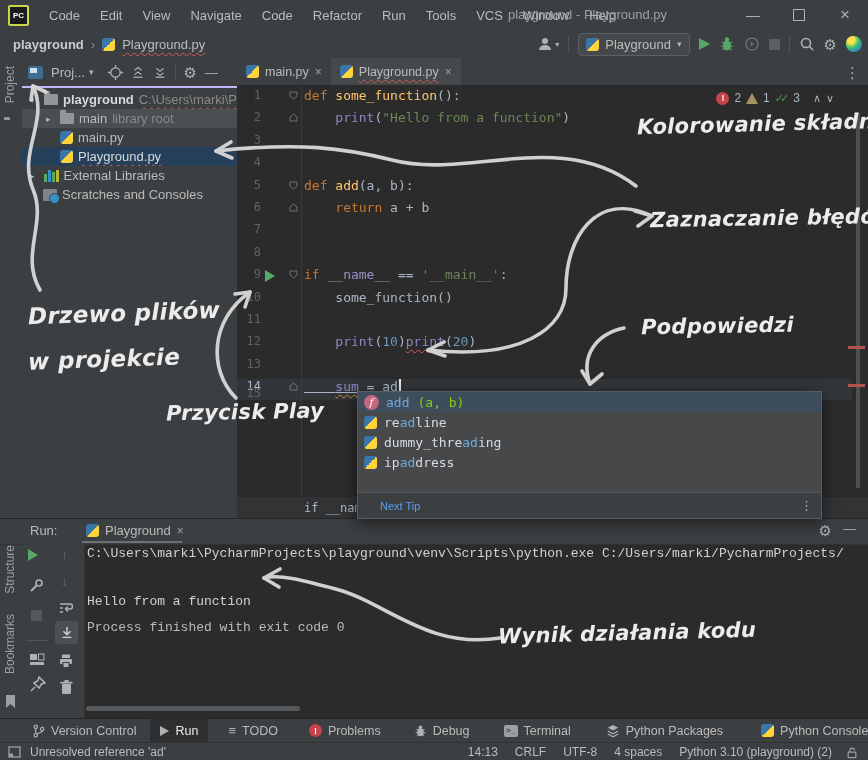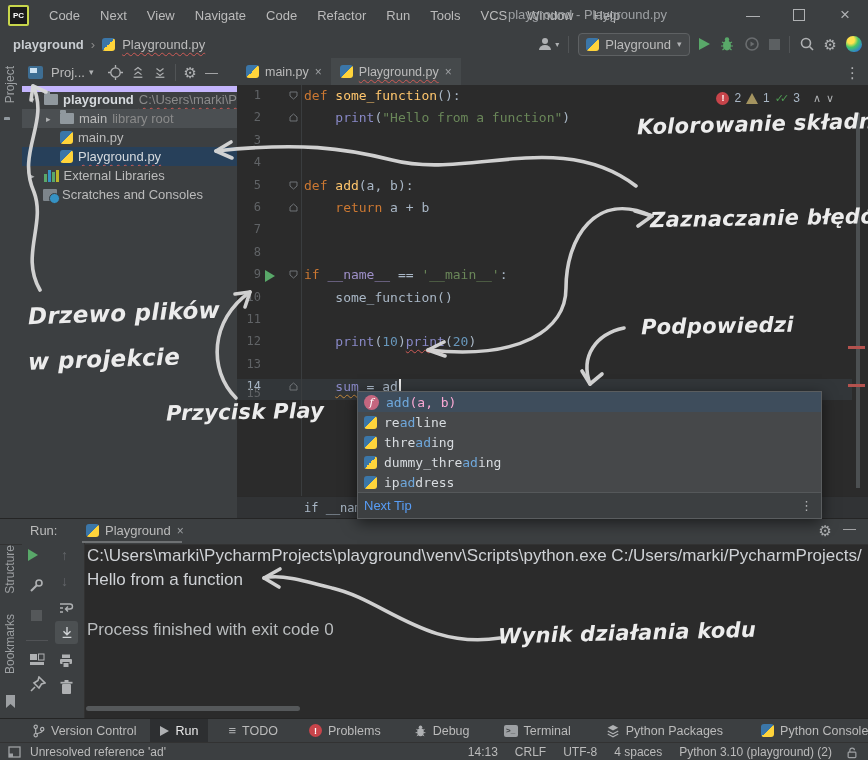--- a/index.html
+++ b/index.html
@@ -36,21 +36,21 @@
   .wavy-red{text-decoration:underline wavy #CF5B56 1px;text-underline-offset:3px;}
   .wavy-grn{text-decoration:underline wavy #4E9A52 1px;text-underline-offset:3px;}
   .wavy-org{text-decoration:underline wavy #C78A3C 1px;text-underline-offset:3px;}
 
   
   .lstrip{position:absolute;left:0;top:58px;width:22px;height:660px;background:#3C3F41;border-right:1px solid #2c2c2c;}
   .vlabel{position:absolute;left:3px;color:#9DA0A3;font-size:12px;writing-mode:vertical-rl;transform:rotate(180deg);}
 
   
   .proj{position:absolute;left:22px;top:58px;width:215px;height:460px;background:#3C3F41;border-right:1px solid #282828;}
-  .projhead{height:28px;border-bottom:6px solid #c4b5fd;display:flex;align-items:center;gap:8px;padding:0 6px;}
+  .projhead{height:28px;border-bottom:2px solid #c4b5fd;display:flex;align-items:center;gap:8px;padding:0 6px;}
   .viewico{width:15px;height:13px;background:#3E6E93;border-radius:2px;position:relative;}
   .viewico::after{content:"";position:absolute;left:2px;top:2px;width:7px;height:5px;background:#cfe3f2;}
   .trow{position:absolute;left:0;width:215px;height:19px;display:flex;align-items:center;gap:5px;white-space:nowrap;overflow:hidden;}
   .trow .arr{color:#AFB1B3;font-size:9px;width:9px;flex:0 0 auto;}
   .sel-blue{background:#27405A;}
   .sel-gray{background:#4B4F52;}
   .dim{color:#8A8A8A;}
   .fldr{width:14px;height:11px;background:#90989E;border-radius:1px;position:relative;flex:0 0 auto;}
   .fldr::before{content:"";position:absolute;left:0;top:-3px;width:6px;height:3px;background:#90989E;border-radius:1px 1px 0 0;}
   .libbars{display:flex;gap:1.5px;align-items:flex-end;height:12px;flex:0 0 auto;}
@@ -86,38 +86,38 @@
   .ecrumb{position:absolute;left:0;top:411px;width:631px;height:22px;background:#313335;border-top:1px solid #2a2a2a;}
   .ecrumb span{position:absolute;left:67px;top:4px;color:#A9B7C6;font-family:"DejaVu Sans Mono",monospace;font-size:12px;}
 
   
   .popup{position:absolute;left:357px;top:391px;width:463px;height:126px;background:#46484A;border:1px solid #5A5D5F;
          box-shadow:0 4px 14px rgba(0,0,0,.55);z-index:30;}
   .prow{height:20px;display:flex;align-items:center;gap:7px;padding-left:6px;font-family:"DejaVu Sans Mono",monospace;font-size:13px;color:#D8DCе0;}
   .prow .nm-w{color:#D8DCE0;}
   .prow.sel{background:#3E4D5C;}
   .match{color:#6FA8DC;}
-  .sig{color:#f9a8d4;}
+  .sig{color:#84cc16;padding-left:8px;}
   .fico{width:15px;height:15px;border-radius:50%;background:#C4667F;color:#fff;display:flex;align-items:center;justify-content:center;
         font-family:"DejaVu Serif",serif;font-style:italic;font-size:11px;flex:0 0 auto;}
   .pfoot{position:absolute;left:0;bottom:0;width:100%;height:25px;background:#3C3F41;border-top:1px solid #55585A;display:flex;align-items:center;}
   .pfoot .hint{margin-left:8px;font-size:11px;color:#8A8D90;}
-  .pfoot .tip{margin-left:6px;font-size:13px;color:#589DF6;}
+  .pfoot .tip{margin-left:22px;font-size:11px;color:#589DF6;}
   .pfoot .pk{position:absolute;right:8px;color:#AFB1B3;font-size:13px;}
 
   
   .runhead{position:absolute;left:0;top:518px;width:868px;height:25px;background:#3C3F41;border-top:1px solid #252525;border-bottom:1px solid #323232;}
   .runlbl{position:absolute;left:30px;top:4px;color:#BBBBBB;}
   .runtab{position:absolute;left:86px;top:4px;display:flex;align-items:center;gap:6px;}
   .runtabline{position:absolute;left:82px;top:22px;width:100px;height:2px;background:#6E7173;}
   .rphgear{position:absolute;right:36px;top:4px;}
   .rphmin{position:absolute;right:12px;top:2px;color:#AFB1B3;}
   .runcol{position:absolute;top:543px;width:31px;height:175px;background:#3C3F41;border-right:1px solid #323232;}
   .ricon{position:absolute;display:flex;align-items:center;justify-content:center;}
-  .outline1{position:absolute;left:87px;color:#CFD2D6;font-family:Liberation Sans, sans-serif;font-size:17px;white-space:pre;}
+  .outline1{position:absolute;left:87px;color:#CFD2D6;font-family:Liberation Mono, monospace;font-size:13px;white-space:pre;}
   .hthumb{position:absolute;left:86px;top:706px;width:214px;height:5px;border-radius:3px;background:#55585A;}
   .graydis{color:#63666A;font-size:14px;line-height:1;}
   .wrapbox{position:absolute;left:55px;top:621px;width:23px;height:23px;background:#4C5052;border-radius:3px;display:flex;align-items:center;justify-content:center;}
 
   
   .tbar{position:absolute;left:0;top:718px;width:868px;height:24px;background:#3C3F41;border-top:1px solid #252525;
         display:flex;align-items:center;padding-left:26px;box-sizing:border-box;font-size:12.5px;}
   .titem{display:flex;align-items:center;gap:6px;height:24px;padding:0 6px;color:#BBBBBB;white-space:nowrap;}
   .titem.active{background:#2D2F31;color:#E8E8E8;padding:0 10px;}
   .sicon{flex:0 0 auto;}
@@ -139,21 +139,21 @@
 </style>
 </head>
 <body>
 
 <div id="app">
 
   <div class="titlebar">
     <div class="logo">PC</div>
     <div class="menu">
       <span>Code</span>
-      <span>Next</span>
+      <span>Edit</span>
       <span>View</span>
       <span>Navigate</span>
       <span>Code</span>
       <span>Refactor</span>
       <span>Run</span>
       <span>Tools</span>
       <span>VCS</span>
       <span>Window</span>
       <span>Help</span>
     </div>
@@ -360,21 +360,21 @@
 
     <span class="gutplay"></span>
 
     <div class="codeline" style="top:3px;"><span class="kw">def </span><span class="fn">some_function</span><span class="pl">():</span></div>
     <div class="codeline" style="top:25px;"><span class="bi">    print</span><span class="pl">(</span><span class="st">"Hello from a function"</span><span class="pl">)</span></div>
     <div class="codeline" style="top:93px;"><span class="kw">def </span><span class="fn">add</span><span class="pl">(a, b):</span></div>
     <div class="codeline" style="top:115px;"><span class="kw">    return</span><span class="pl"> a + b</span></div>
     <div class="codeline" style="top:182px;"><span class="kw">if </span><span class="dun">__name__</span><span class="pl"> == </span><span class="st">'__main__'</span><span class="pl">:</span></div>
     <div class="codeline" style="top:205px;"><span class="pl">    some_function()</span></div>
     <div class="codeline" style="top:249px;"><span class="bi">    print</span><span class="pl">(</span><span class="nm">10</span><span class="pl">)</span><span class="bi wavy-red">print</span><span class="pl">(</span><span class="nm">20</span><span class="pl">)</span></div>
-    <div class="codeline" style="top:294px;"><span class="pl">    </span><span class="bi wavy-org">sum</span><span class="pl"> = </span><span class="pl">ad</span><span class="caret"></span></div>
+    <div class="codeline" style="top:294px;text-decoration:underline;"><span class="pl">    </span><span class="bi wavy-org">sum</span><span class="pl"> = </span><span class="pl">ad</span><span class="caret"></span></div>
 
     <div class="inspect">
       <span class="errico">!</span>
       <span>2</span>
       <span class="warnico"></span>
       <span>1</span>
       <span class="typoico">✓✓</span>
       <span>3</span>
       <span class="navarr" style="margin-left:8px;">∧</span>
       <span class="navarr">∨</span>
@@ -393,24 +393,20 @@
     <div class="prow sel">
       <span class="fico">f</span>
       <span><span class="match">add</span><span class="sig">(a, b)</span></span>
     </div>
     <div class="prow">
       <span class="pyico"></span>
       <span><span class="nm-w">re</span><span class="match">ad</span><span class="nm-w">line</span></span>
     </div>
     <div class="prow">
       <span class="pyico"></span>
-      <span><span class="nm-w">thre</span><span class="match">ad</span><span class="nm-w">ing</span></span>
-    </div>
-    <div class="prow">
-      <span class="pyico"></span>
       <span><span class="nm-w">dummy_thre</span><span class="match">ad</span><span class="nm-w">ing</span></span>
     </div>
     <div class="prow">
       <span class="pyico"></span>
       <span><span class="nm-w">ip</span><span class="match">ad</span><span class="nm-w">dress</span></span>
     </div>
     <div class="pfoot">
       <span class="tip">Next Tip</span>
       <span class="pk">⋮</span>
     </div>
@@ -478,21 +474,21 @@
   </span>
   <span class="ricon" style="left:59px;top:679px;">
     <svg width="15" height="16" viewBox="0 0 15 16">
         <rect x="3" y="5" width="9" height="10" rx="1" fill="#AFB1B3"></rect>
         <rect x="1.5" y="2.8" width="12" height="1.8" fill="#AFB1B3"></rect>
         <rect x="5.5" y="1" width="4" height="2" fill="#AFB1B3"></rect>
       </svg>
   </span>
 
   <div class="outline1" style="top:546px;">C:\Users\marki\PycharmProjects\playground\venv\Scripts\python.exe C:/Users/marki/PycharmProjects/</div>
-  <div class="outline1" style="top:570px;">Hello from a function</div>
+  <div class="outline1" style="top:594px;">Hello from a function</div>
   <div class="outline1" style="top:595px;"></div>
   <div class="outline1" style="top:620px;color:#B9BCBE;">Process finished with exit code 0</div>
   <div class="hthumb"></div>
 
   <div class="tbar">
     <div class="titem">
       <span class="sicon">
         <svg width="13" height="14" viewBox="0 0 14 14">
             <circle cx="4" cy="2.5" r="1.8" fill="none" stroke="#AFB1B3" stroke-width="1.3"></circle>
             <circle cx="4" cy="11.5" r="1.8" fill="none" stroke="#AFB1B3" stroke-width="1.3"></circle>

